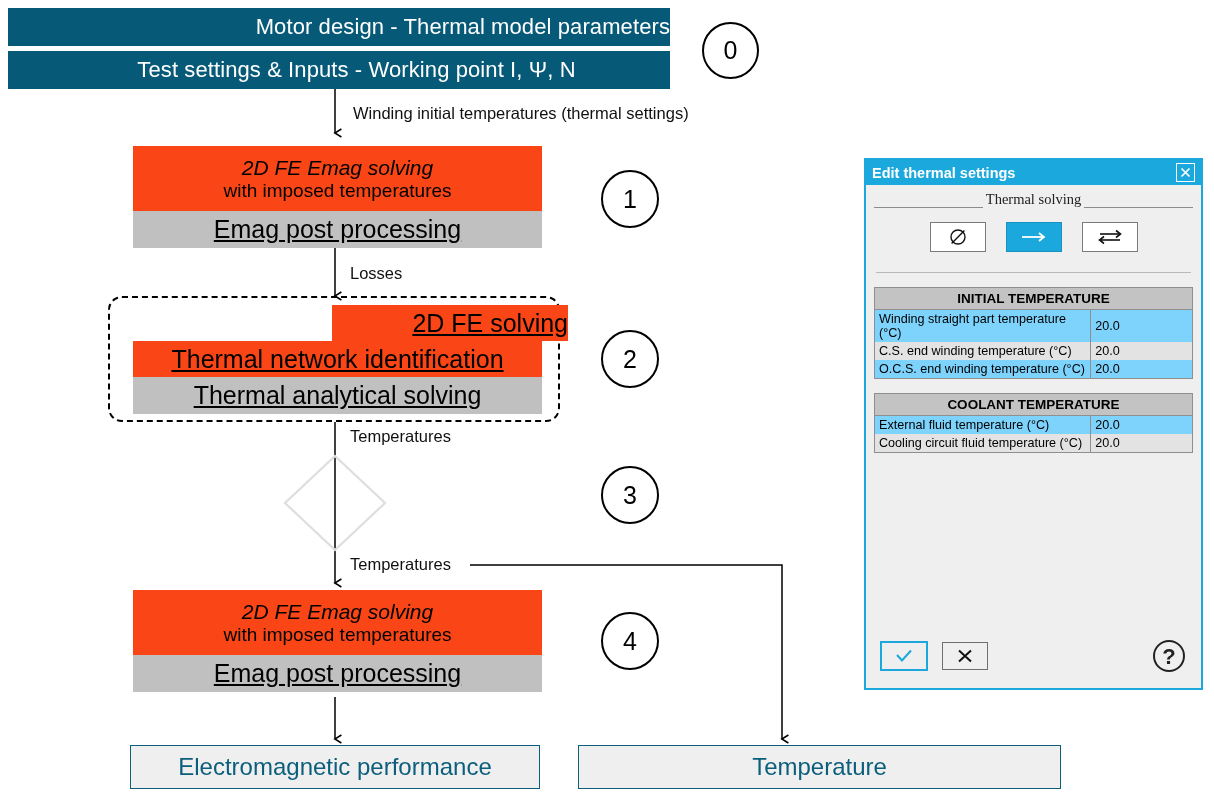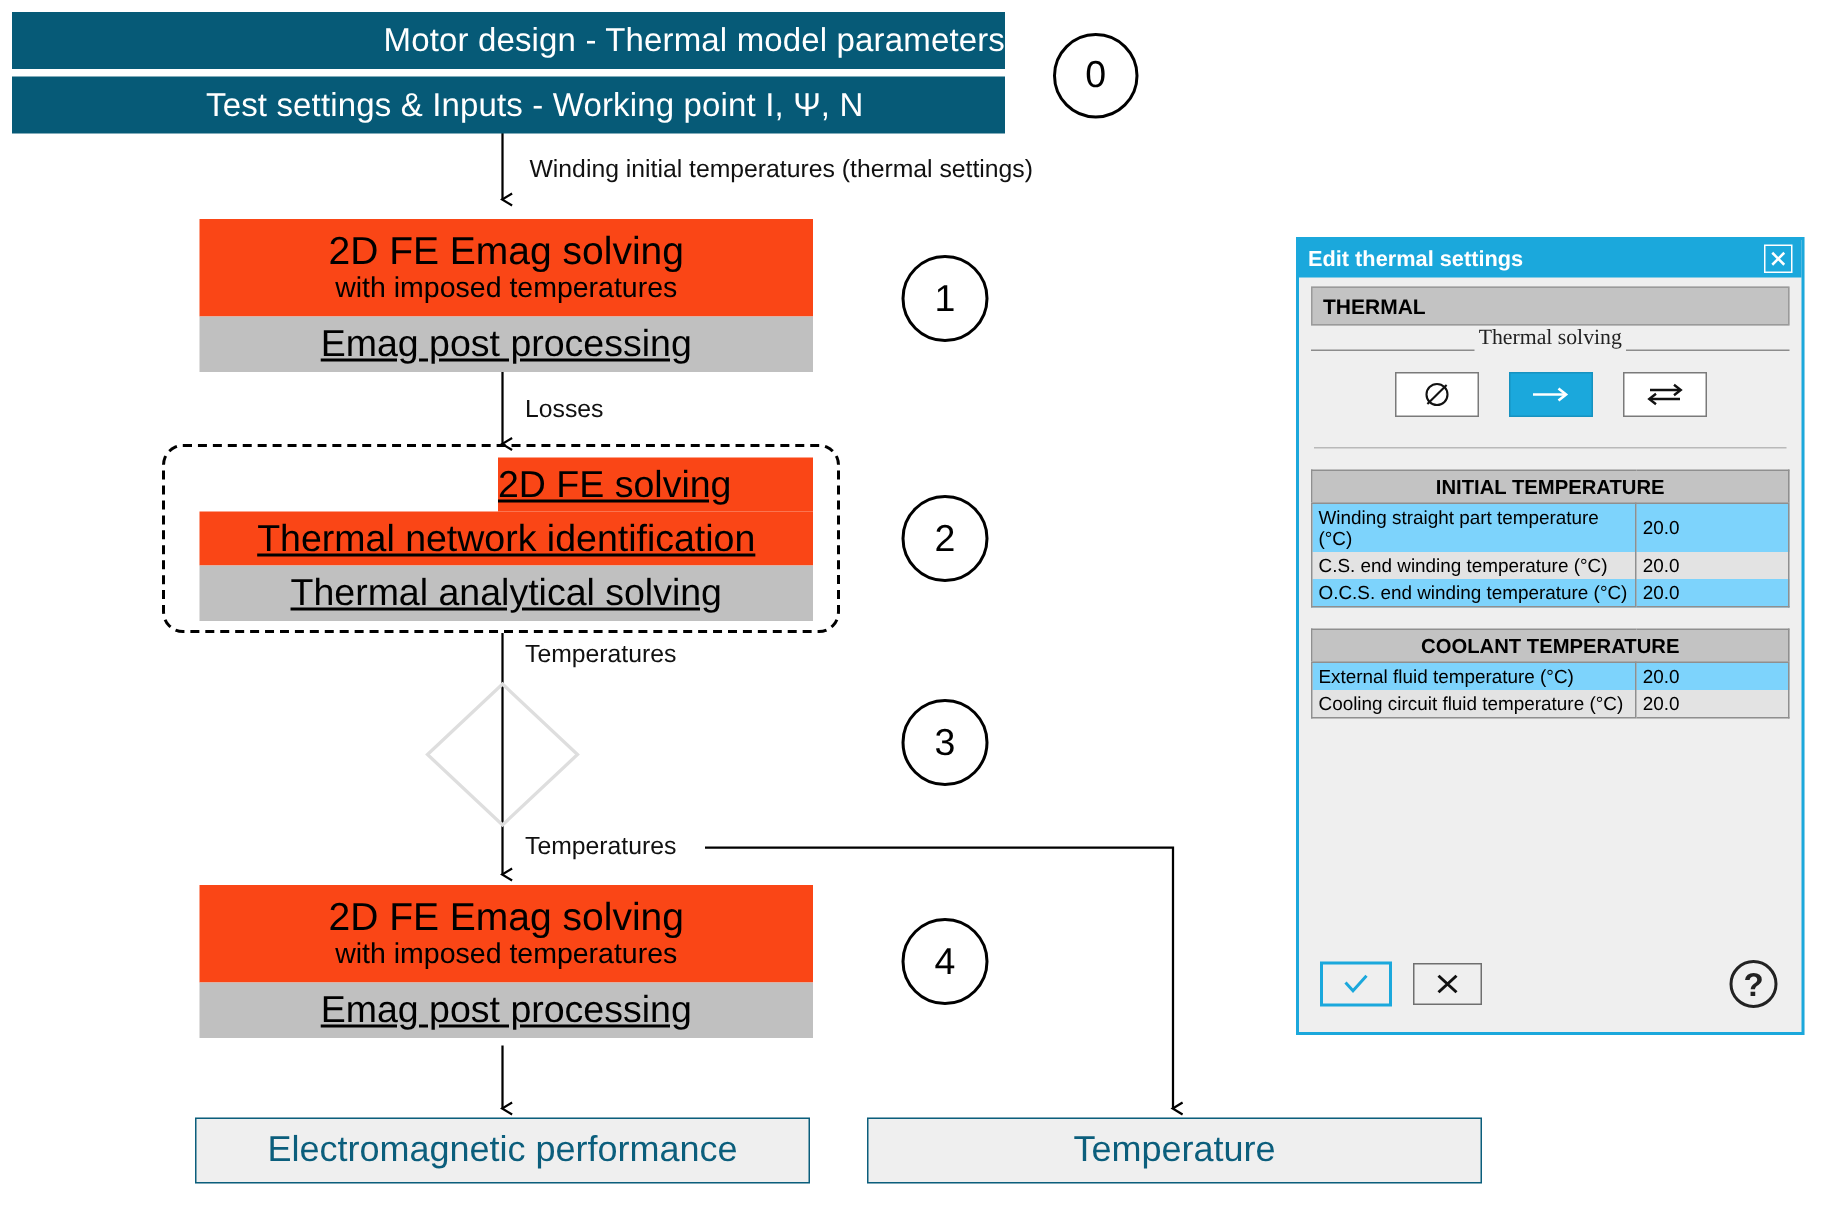--- a/index.html
+++ b/index.html
@@ -14,21 +14,21 @@
   .hdr{
     background:#065A77;color:#ffffff;display:flex;align-items:center;
     justify-content:center;font-size:22px;letter-spacing:.1px;
   }
 
   
   .band{display:flex;align-items:center;justify-content:center;color:#000;}
   .band-orange{background:#FA4616;}
   .band-gray{background:#C0C0C0;}
   .band-two-line{flex-direction:column;line-height:1.12;}
-  .band-two-line .l1{font-size:26px;}
+  .band-two-line .l1{font-size:21px;font-style:italic;}
   .band-two-line .l2{font-size:19px;}
   .band-1line{font-size:25px;text-decoration:underline;}
 
   
   .dashed-group{
     border:2.5px dashed #000;border-radius:14px;background:transparent;
   }
 
   
   .circle-num{
@@ -153,21 +153,21 @@
 </div>
 <div class="abs circle-num" style="left:601px;top:170px;width:58px;height:58px;">
   <span>1</span>
 </div>
 
 <div class="abs conn-label" style="left:350px;top:264px;">
   <span>Losses</span>
 </div>
 
 <div class="abs dashed-group" style="left:108px;top:296px;width:452px;height:126px;"></div>
-<div class="abs band band-orange band-1line" style="left:332px;top:305px;width:210px;height:36px;justify-content:flex-start;">
+<div class="abs band band-orange band-1line" style="left:332px;top:305px;width:236px;height:36px;justify-content:flex-end;">
   <span>2D FE solving</span>
 </div>
 <div class="abs band band-orange band-1line" style="left:133px;top:341px;width:409px;height:36px;">
   <span>Thermal network identification</span>
 </div>
 <div class="abs band band-gray band-1line" style="left:133px;top:377px;width:409px;height:37px;">
   <span>Thermal analytical solving</span>
 </div>
 <div class="abs circle-num" style="left:601px;top:330px;width:58px;height:58px;">
   <span>2</span>
@@ -192,40 +192,37 @@
 <div class="abs band band-gray band-1line" style="left:133px;top:655px;width:409px;height:37px;">
   <span>Emag post processing</span>
 </div>
 <div class="abs circle-num" style="left:601px;top:612px;width:58px;height:58px;">
   <span>4</span>
 </div>
 
 <div class="abs out-box" style="left:130px;top:745px;width:410px;height:44px;">
   <span>Electromagnetic performance</span>
 </div>
-<div class="abs out-box" style="left:578px;top:745px;width:410px;height:44px;">
+<div class="abs out-box" style="left:578px;top:745px;width:483px;height:44px;">
   <span>Temperature</span>
 </div>
 
 <div class="abs dlg" style="left:864px;top:158px;width:339px;height:532px;">
 
   <div class="dlg-title">
     <span class="t">Edit thermal settings</span>
     <span class="dlg-close">
       <svg width="11" height="11" viewBox="0 0 11 11" aria-hidden="true">
         <path d="M1.5,1.5 L9.5,9.5 M9.5,1.5 L1.5,9.5" stroke="#fff" stroke-width="1.7" fill="none"></path>
       </svg>
     </span>
   </div>
 
   <div class="dlg-body">
 
-    <div class="section-head">
-      <span>THERMAL</span>
-    </div>
 
     <div class="fieldset">
       <span class="fs-line"></span>
       <span class="fs-legend">Thermal solving</span>
       <span class="fs-line"></span>
     </div>
 
     <div class="toggle-row">
       <div class="tgl">
         <svg width="20" height="20" viewBox="0 0 20 20" aria-hidden="true">

